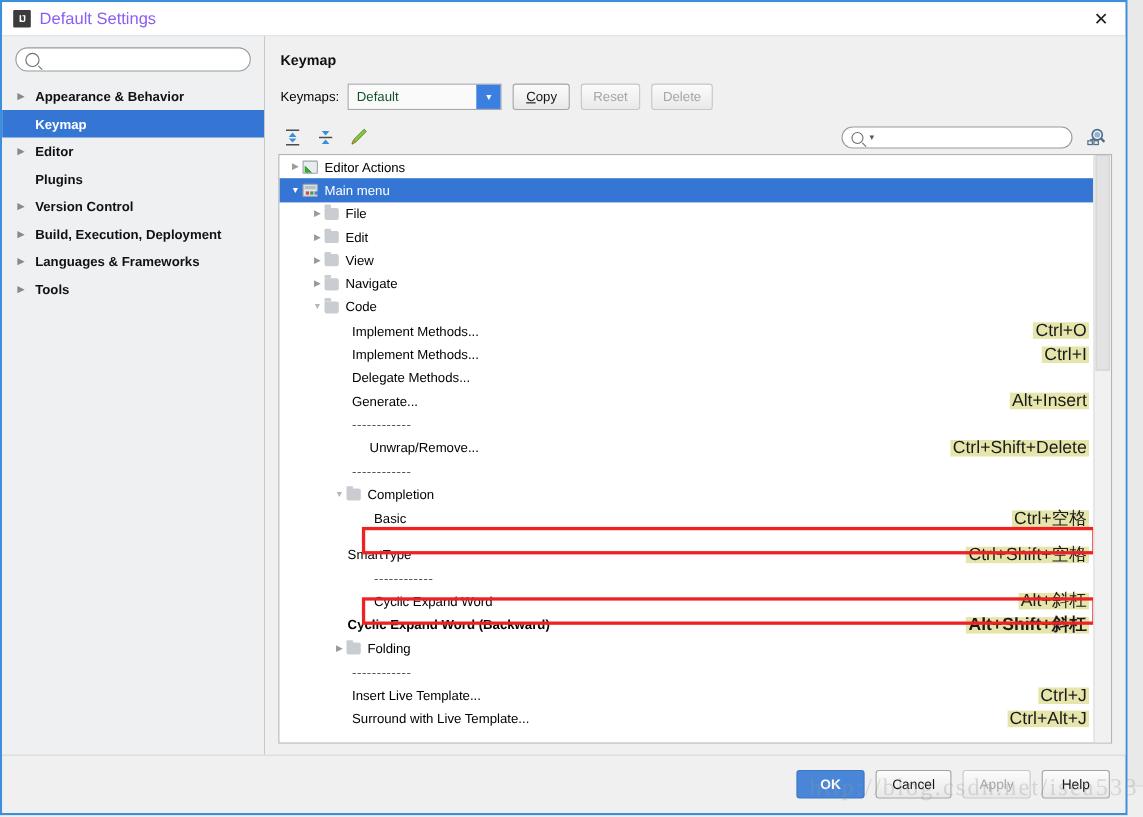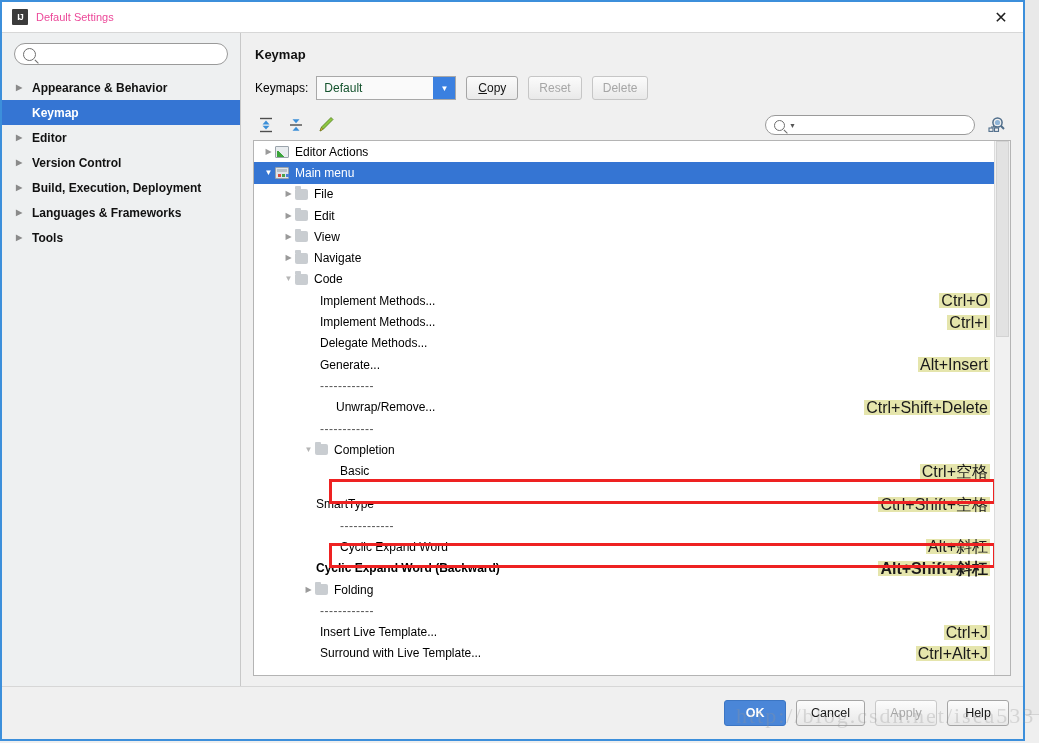--- a/index.html
+++ b/index.html
@@ -69,22 +69,22 @@
     font-size: 9px;
     font-weight: bold;
     line-height: 16px;
     text-align: center;
     font-family: "Liberation Sans", sans-serif;
     letter-spacing: -1px;
     border-radius: 1px;
   }
   #dialog-title {
     margin-left: 8px;
-    font-size: 11px;
-    color: #ec4899;
+    font-size: 15px;
+    color: #8b5cf6;
   }
   #close-btn {
     position: absolute;
     right: 0; top: 0;
     width: 44px; height: 30px;
     display: flex;
     align-items: center;
     justify-content: center;
     font-size: 16px;
     color: #202020;
@@ -487,20 +487,24 @@
             <span class="side-arrow">▶</span>
             <span class="side-label">Appearance &amp; Behavior</span>
           </div>
           <div class="side-item selected">
             <span class="side-arrow"></span>
             <span class="side-label">Keymap</span>
           </div>
           <div class="side-item">
             <span class="side-arrow">▶</span>
             <span class="side-label">Editor</span>
+          </div>
+          <div class="side-item">
+            <span class="side-arrow"></span>
+            <span class="side-label">Plugins</span>
           </div>
           <div class="side-item">
             <span class="side-arrow">▶</span>
             <span class="side-label">Version Control</span>
           </div>
           <div class="side-item">
             <span class="side-arrow">▶</span>
             <span class="side-label">Build, Execution, Deployment</span>
           </div>
           <div class="side-item">

